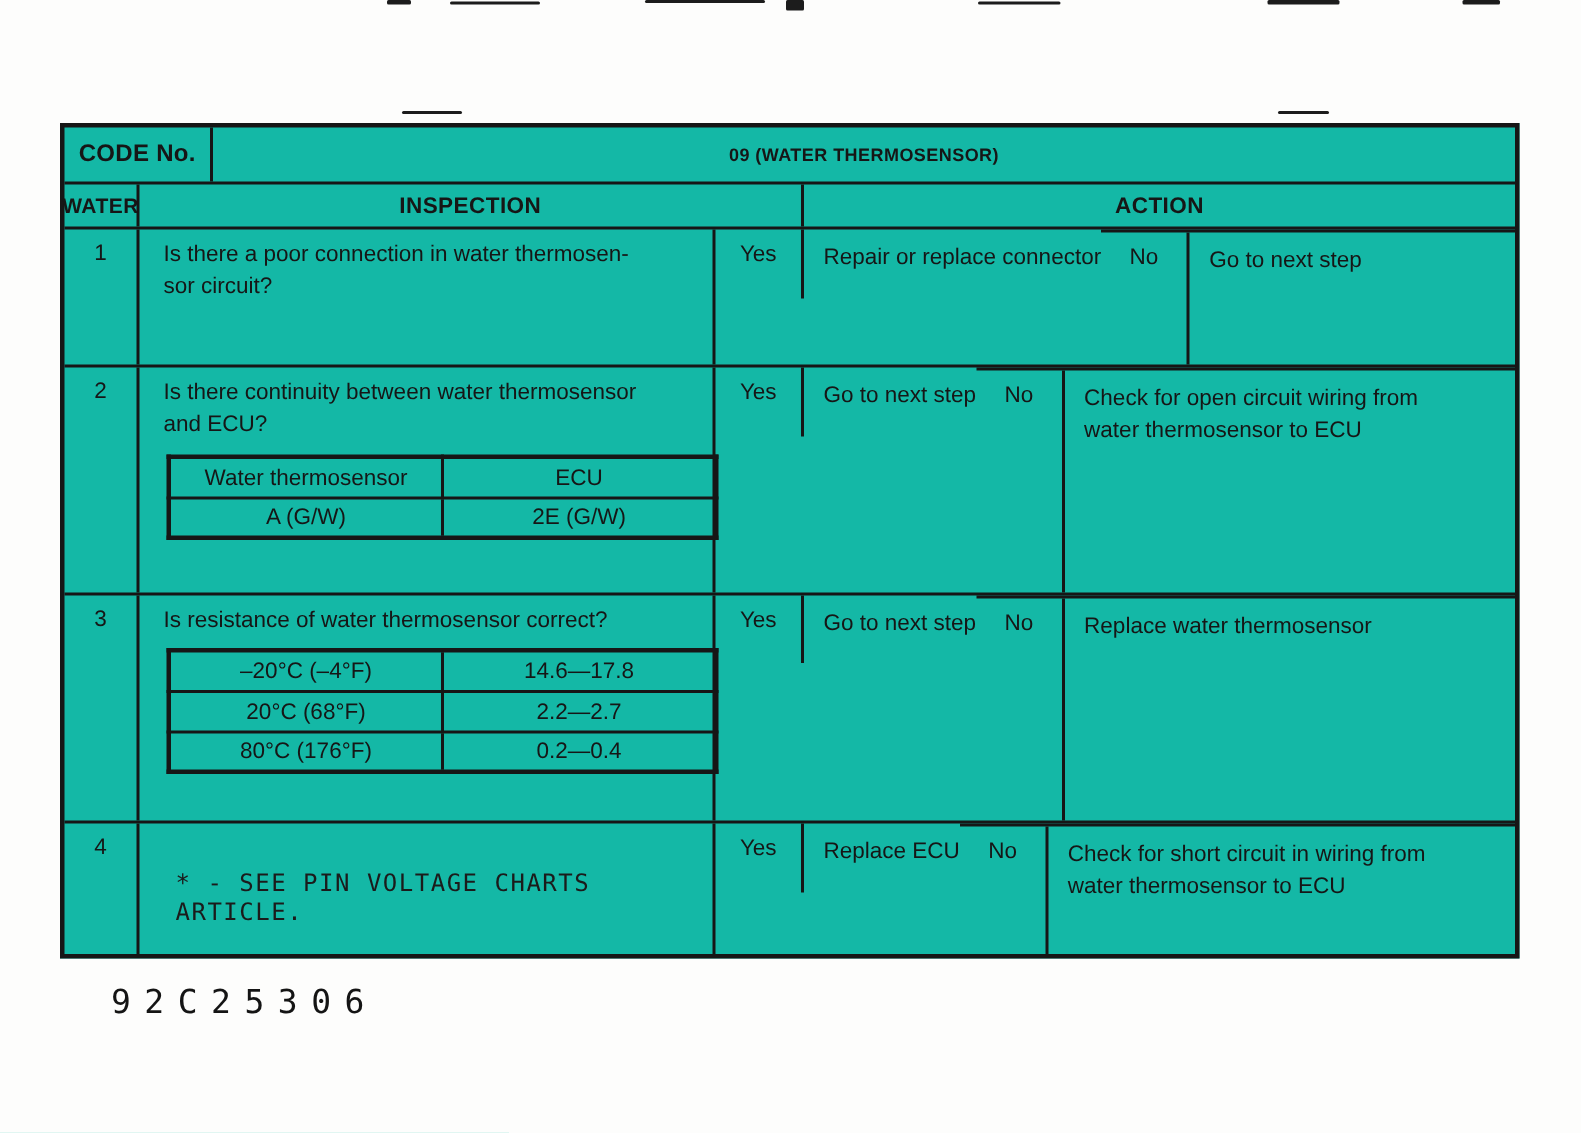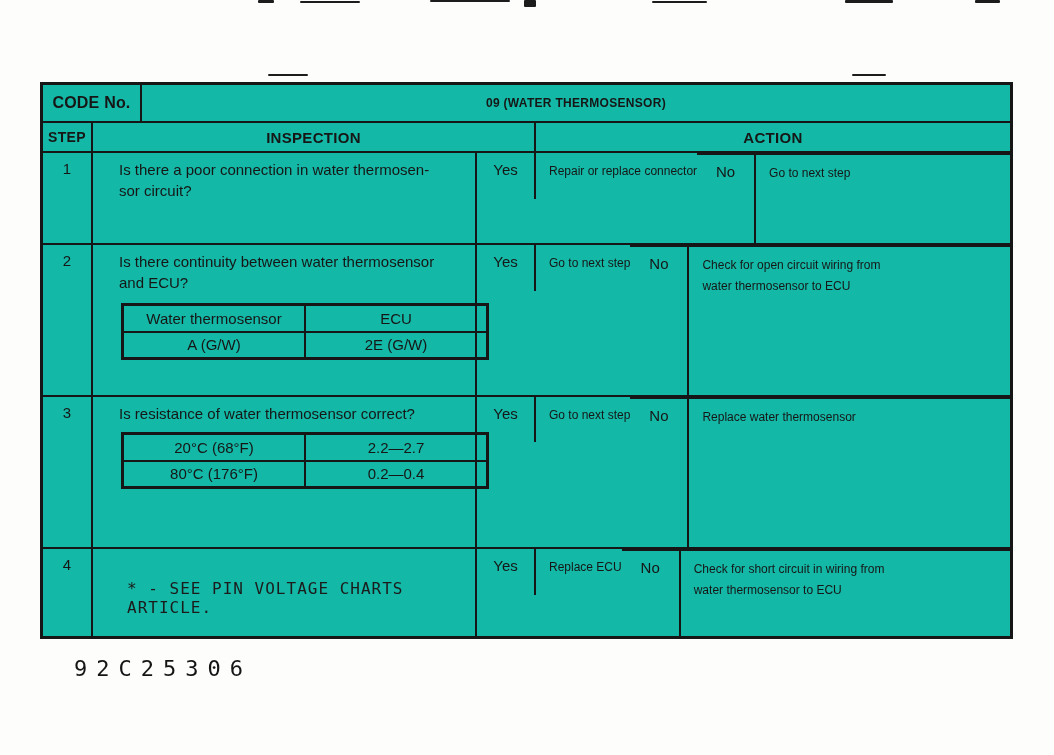--- a/index.html
+++ b/index.html
@@ -56,37 +56,37 @@
   .step-row.s2 { height: 152px; }
   .step-row.s3 { height: 152px; }
   .step-row.s4 { flex: 1; }
 
   .step-num {
     width: 50px; border-right: 2px solid var(--ink);
     text-align: center; font-size: 15px; padding-top: 7px;
   }
   .insp-cell {
     width: 384px; border-right: 2px solid var(--ink);
-    padding: 6px 6px 0 26px;
+    padding: 6px 6px 0 16px;
   }
   .q { font-size: 15px; line-height: 21px; white-space: pre-line; }
 
   .vn-col { flex: 1; display: flex; flex-direction: row; justify-content: flex-end; }
   .vn-row { display: flex; }
   .vn-row + .vn-row { border-top: 2px solid var(--ink); }
   .s1 .vn-row.r0 { height: 46px; } .s1 .vn-row.r1 { flex: 1; }
   .s2 .vn-row.r0 { height: 46px; } .s2 .vn-row.r1 { flex: 1; }
   .s3 .vn-row.r0 { height: 45px; } .s3 .vn-row.r1 { flex: 1; }
   .s4 .vn-row.r0 { height: 46px; } .s4 .vn-row.r1 { flex: 1; }
   .verdict {
     width: 59px; border-right: 2px solid var(--ink);
     text-align: center; font-size: 15px; padding-top: 8px;
   }
   .action {
-    flex: 1; font-size: 12px; line-height: 21px;
+    flex: 1; font-size: 15px; line-height: 21px;
     padding: 8px 0 0 13px; white-space: pre-line;
   }
 
   
   .subtable {
     border-collapse: collapse;
     width: 368px; margin: 10px 0 0 2px;
     table-layout: fixed;
   }
   .subtable td {
@@ -126,21 +126,21 @@
   <div class="speck" style="left:852px;top:74px;width:34px;height:2px"></div>
 
   <div class="ttable">
 
     <div class="trow title-row">
       <div class="code-cell">CODE No.</div>
       <div class="title-cell">09 (WATER THERMOSENSOR)</div>
     </div>
 
     <div class="trow header-row">
-      <div class="hcell h-step">STEP</div>
+      <div class="hcell h-step">WATER</div>
       <div class="hcell h-insp">INSPECTION</div>
       <div class="hcell h-action">ACTION</div>
     </div>
 
     <div class="trow step-row s1">
       <div class="step-num">1</div>
       <div class="insp-cell">
         <div class="q">Is there a poor connection in water thermosen-
 sor circuit?</div>
       </div>
@@ -187,20 +187,24 @@
       </div>
     </div>
 
     <div class="trow step-row s3">
       <div class="step-num">3</div>
       <div class="insp-cell">
         <div class="q">Is resistance of water thermosensor correct?</div>
         <table class="subtable">
           <tbody>
           <tr>
+            <td>–20°C (–4°F)</td>
+            <td>14.6—17.8</td>
+          </tr>
+          <tr>
             <td>20°C (68°F)</td>
             <td>2.2—2.7</td>
           </tr>
           <tr>
             <td>80°C (176°F)</td>
             <td>0.2—0.4</td>
           </tr>
         </tbody>
           </table>
       </div>

